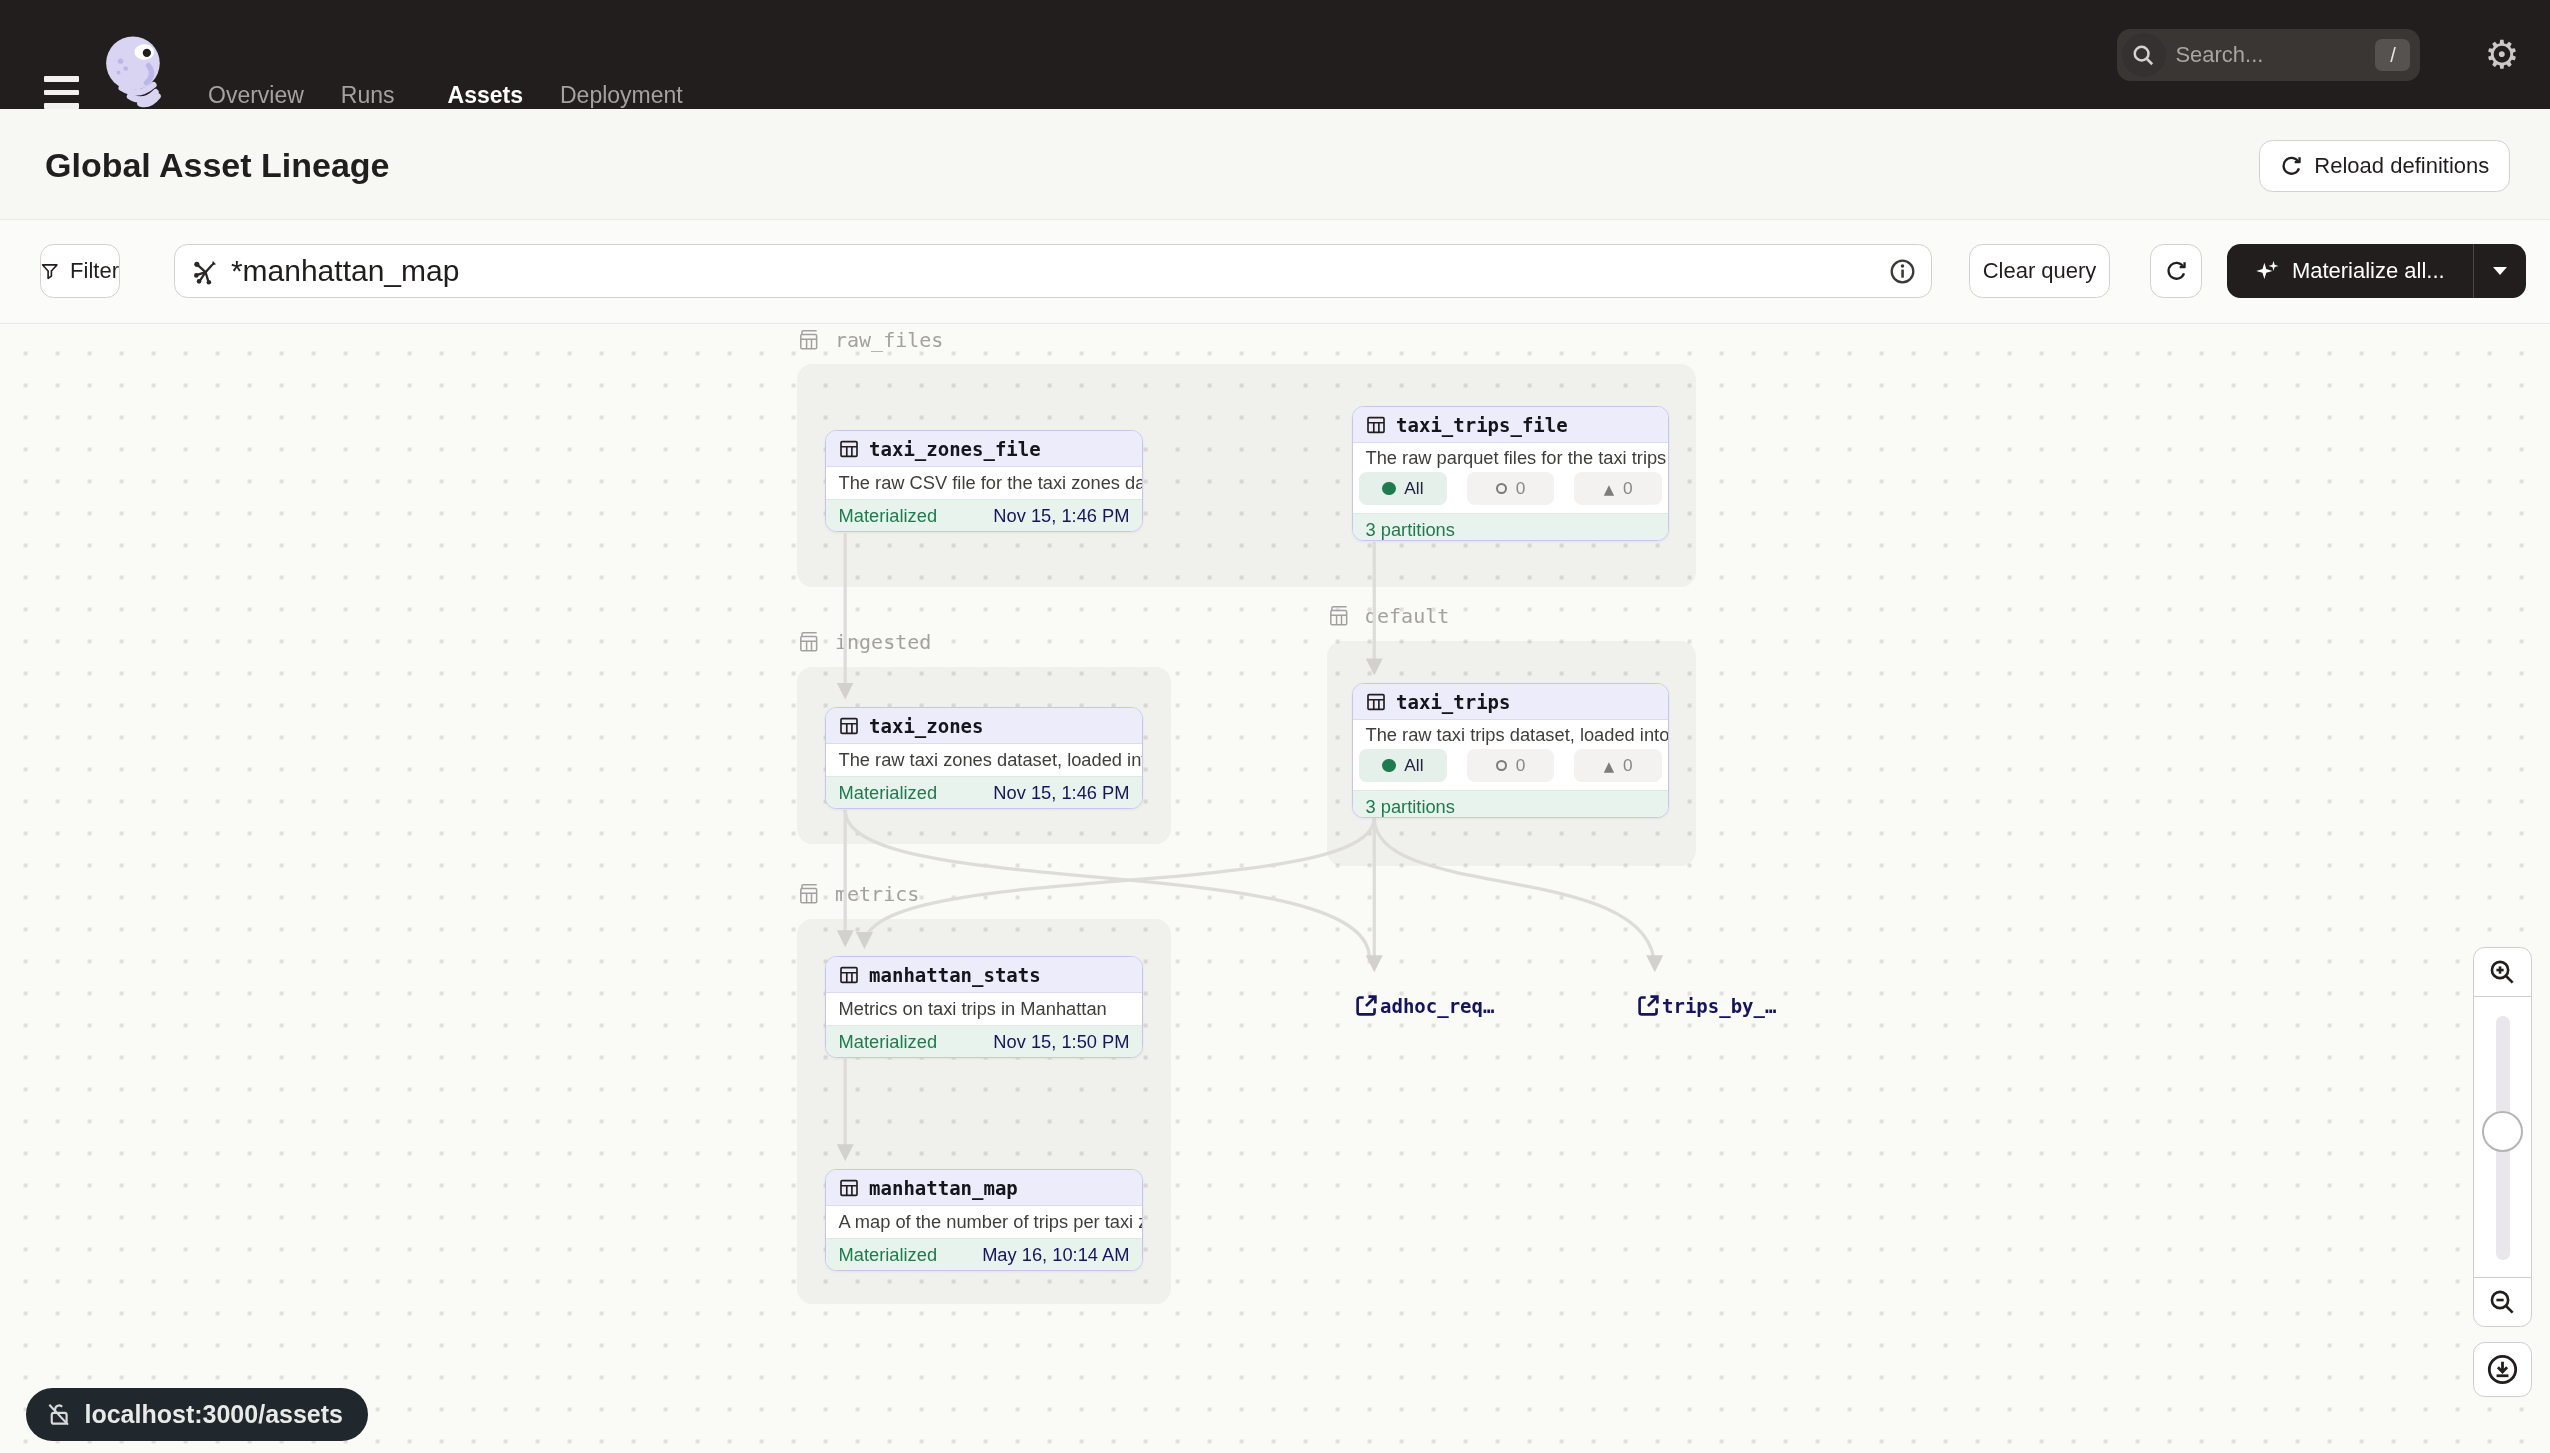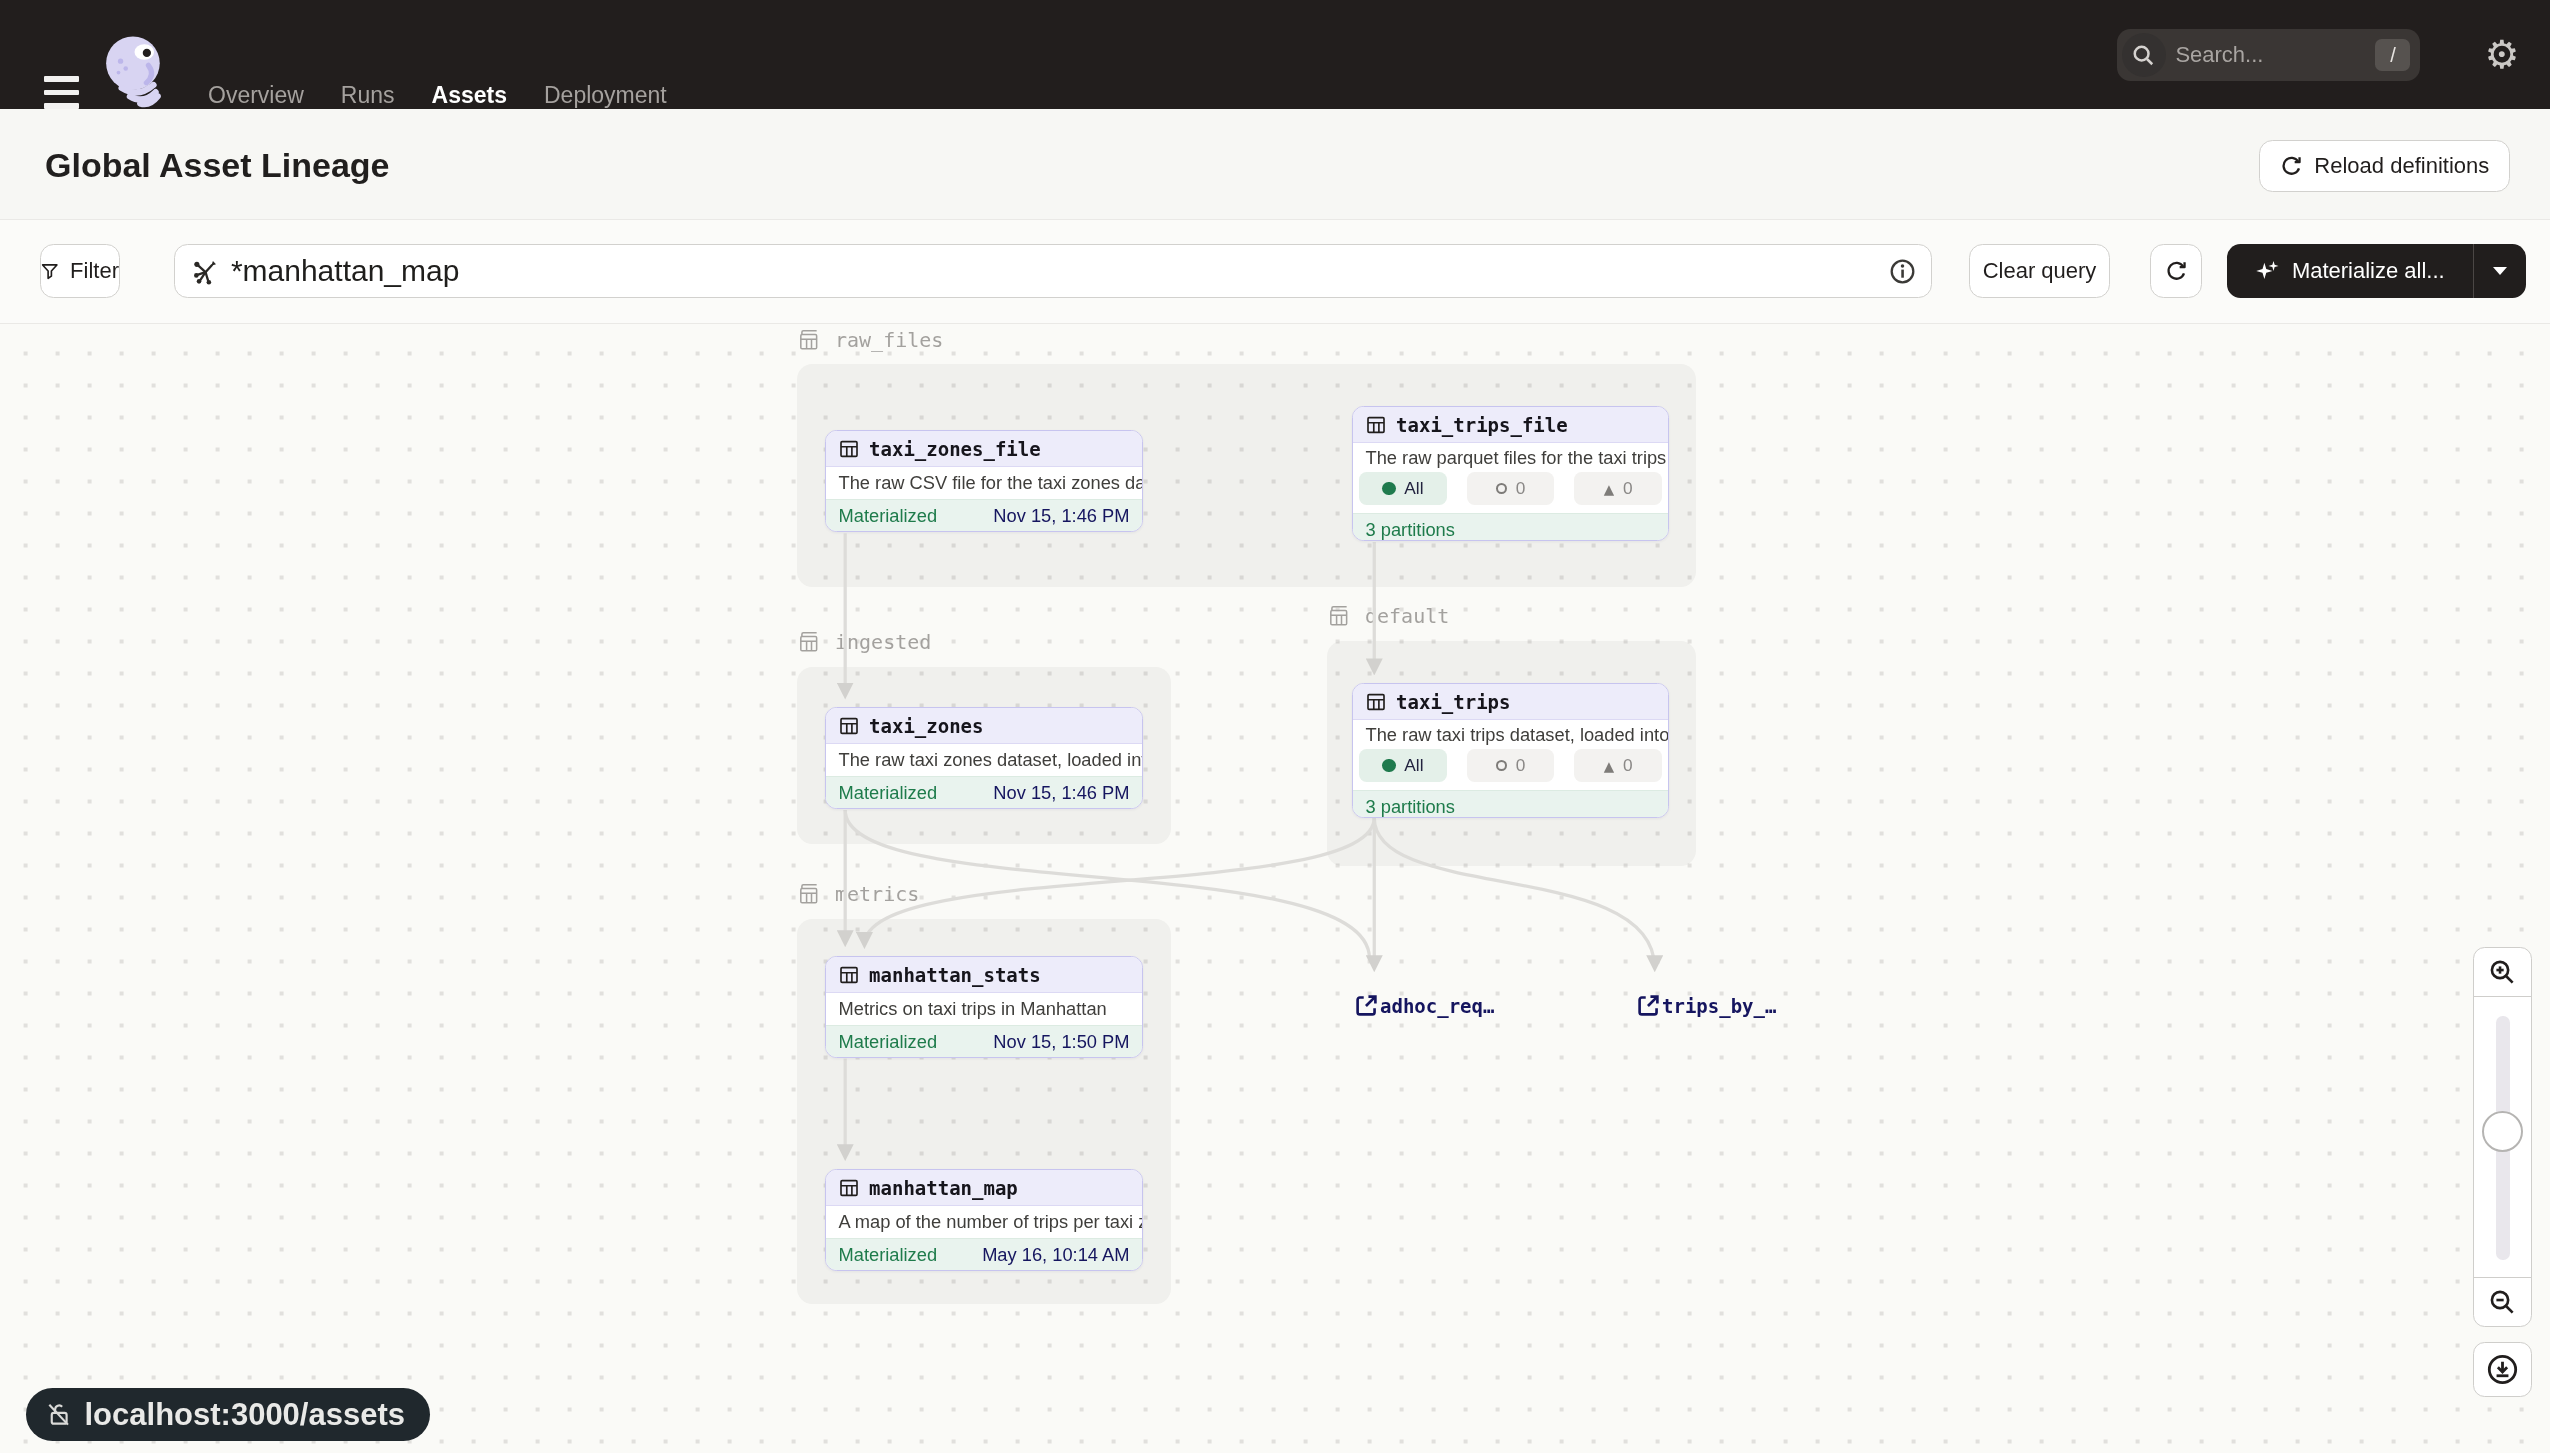--- a/index.html
+++ b/index.html
@@ -7,21 +7,21 @@
   body { font-family:"Liberation Sans", sans-serif; }
   #app { position:relative; width:2550px; height:1453px; overflow:hidden; background:#FAFAF7; }
 
   
   .topnav { position:absolute; left:0; top:0; width:2550px; height:109px; background:#221E1D; display:flex; align-items:flex-end; }
   .hamburger { margin-left:44px; width:35px; height:33px; display:flex; flex-direction:column; justify-content:space-between; cursor:pointer; }
   .hamburger span { display:block; height:5.8px; background:#F2F1F0; border-radius:1px; }
   .logo { margin-left:23px; width:66px; height:75px; }
   .navlinks { display:flex; align-items:center; margin-left:40px; gap:37px; }
   .navlink { font-size:23px; color:#A5A19E; cursor:pointer; }
-  .navlink.active { color:#FFFFFF; font-weight:700; }
+  .navlink.active { color:#FFFFFF; font-weight:700;margin-left:16px; }
   .searchbox { position:absolute; left:2117px; top:29px; width:303px; height:52px; background:#3A3634; border-radius:13.5px; display:flex; align-items:center; cursor:text; }
   .search-circle { width:44px; height:44px; margin-left:4.8px; border-radius:50%; background:#343130; display:flex; align-items:center; justify-content:center; }
   .search-ph { margin-left:9.6px; font-size:22px; color:#A9A5A2; flex:1; background:transparent; border:none; outline:none; font-family:"Liberation Sans",sans-serif; width:145px; }
   .search-ph::placeholder { color:#A9A5A2; }
   .slashkey { margin-right:9.6px; width:35px; height:32px; background:#56524F; border-radius:6.7px; color:#E8E5E2; font-size:20px; display:flex; align-items:center; justify-content:center; }
   .gear { position:absolute; left:2481px; top:27px; width:42px; height:54px; display:flex; align-items:center; justify-content:center; font-family:"DejaVu Sans",sans-serif; font-size:39px; color:#CBC8C5; cursor:pointer; }
 
   
   .pageheader { position:absolute; left:0; top:109px; width:2550px; height:111px; background:#F7F7F4; border-bottom:1px solid #EAE9E6; }
   .pagetitle { position:absolute; left:45px; top:37px; font-size:34px; font-weight:700; color:#211F1E; }
@@ -72,21 +72,21 @@
   .zbtn { width:59px; height:50px; background:#fff; border:1px solid #CFCECB; display:flex; align-items:center; justify-content:center; cursor:pointer; }
   .zbtn.top { border-radius:11.6px 11.6px 0 0; }
   .zbtn.bottom { border-radius:0 0 11.6px 11.6px; margin-top:-1px; }
   .zslider { position:relative; width:59px; height:282px; background:#fff; border:1px solid #CFCECB; margin-top:-1px; }
   .zrail { position:absolute; left:22px; top:19px; width:13.5px; height:244px; background:#E9E7EC; border-radius:6.7px; }
   .zhandle { position:absolute; left:7.7px; top:114px; width:41px; height:41px; border-radius:50%; background:#fff; border:2.9px solid #B5B4B2; cursor:grab; }
   .dl-btn { position:absolute; left:2473px; top:1342px; width:59px; height:55px; background:#fff; border:1px solid #CFCECB; border-radius:11.6px; display:flex; align-items:center; justify-content:center; z-index:5; cursor:pointer; }
 
   
   .urlpill { position:absolute; left:26px; top:1388px; height:53px; background:#20282D; border-radius:27px; display:flex; align-items:center; gap:12.5px; padding:0 25px 0 19px; z-index:6; }
-  .urlpill span { color:#E9E9E7; font-size:31px; font-weight:700; }
+  .urlpill span { color:#E9E9E7; font-size:25px; font-weight:700; }
 </style>
 </head>
 <body>
 
 <div id="app">
 
   <div class="topnav">
     <div class="hamburger">
         <span></span>
         <span></span>

